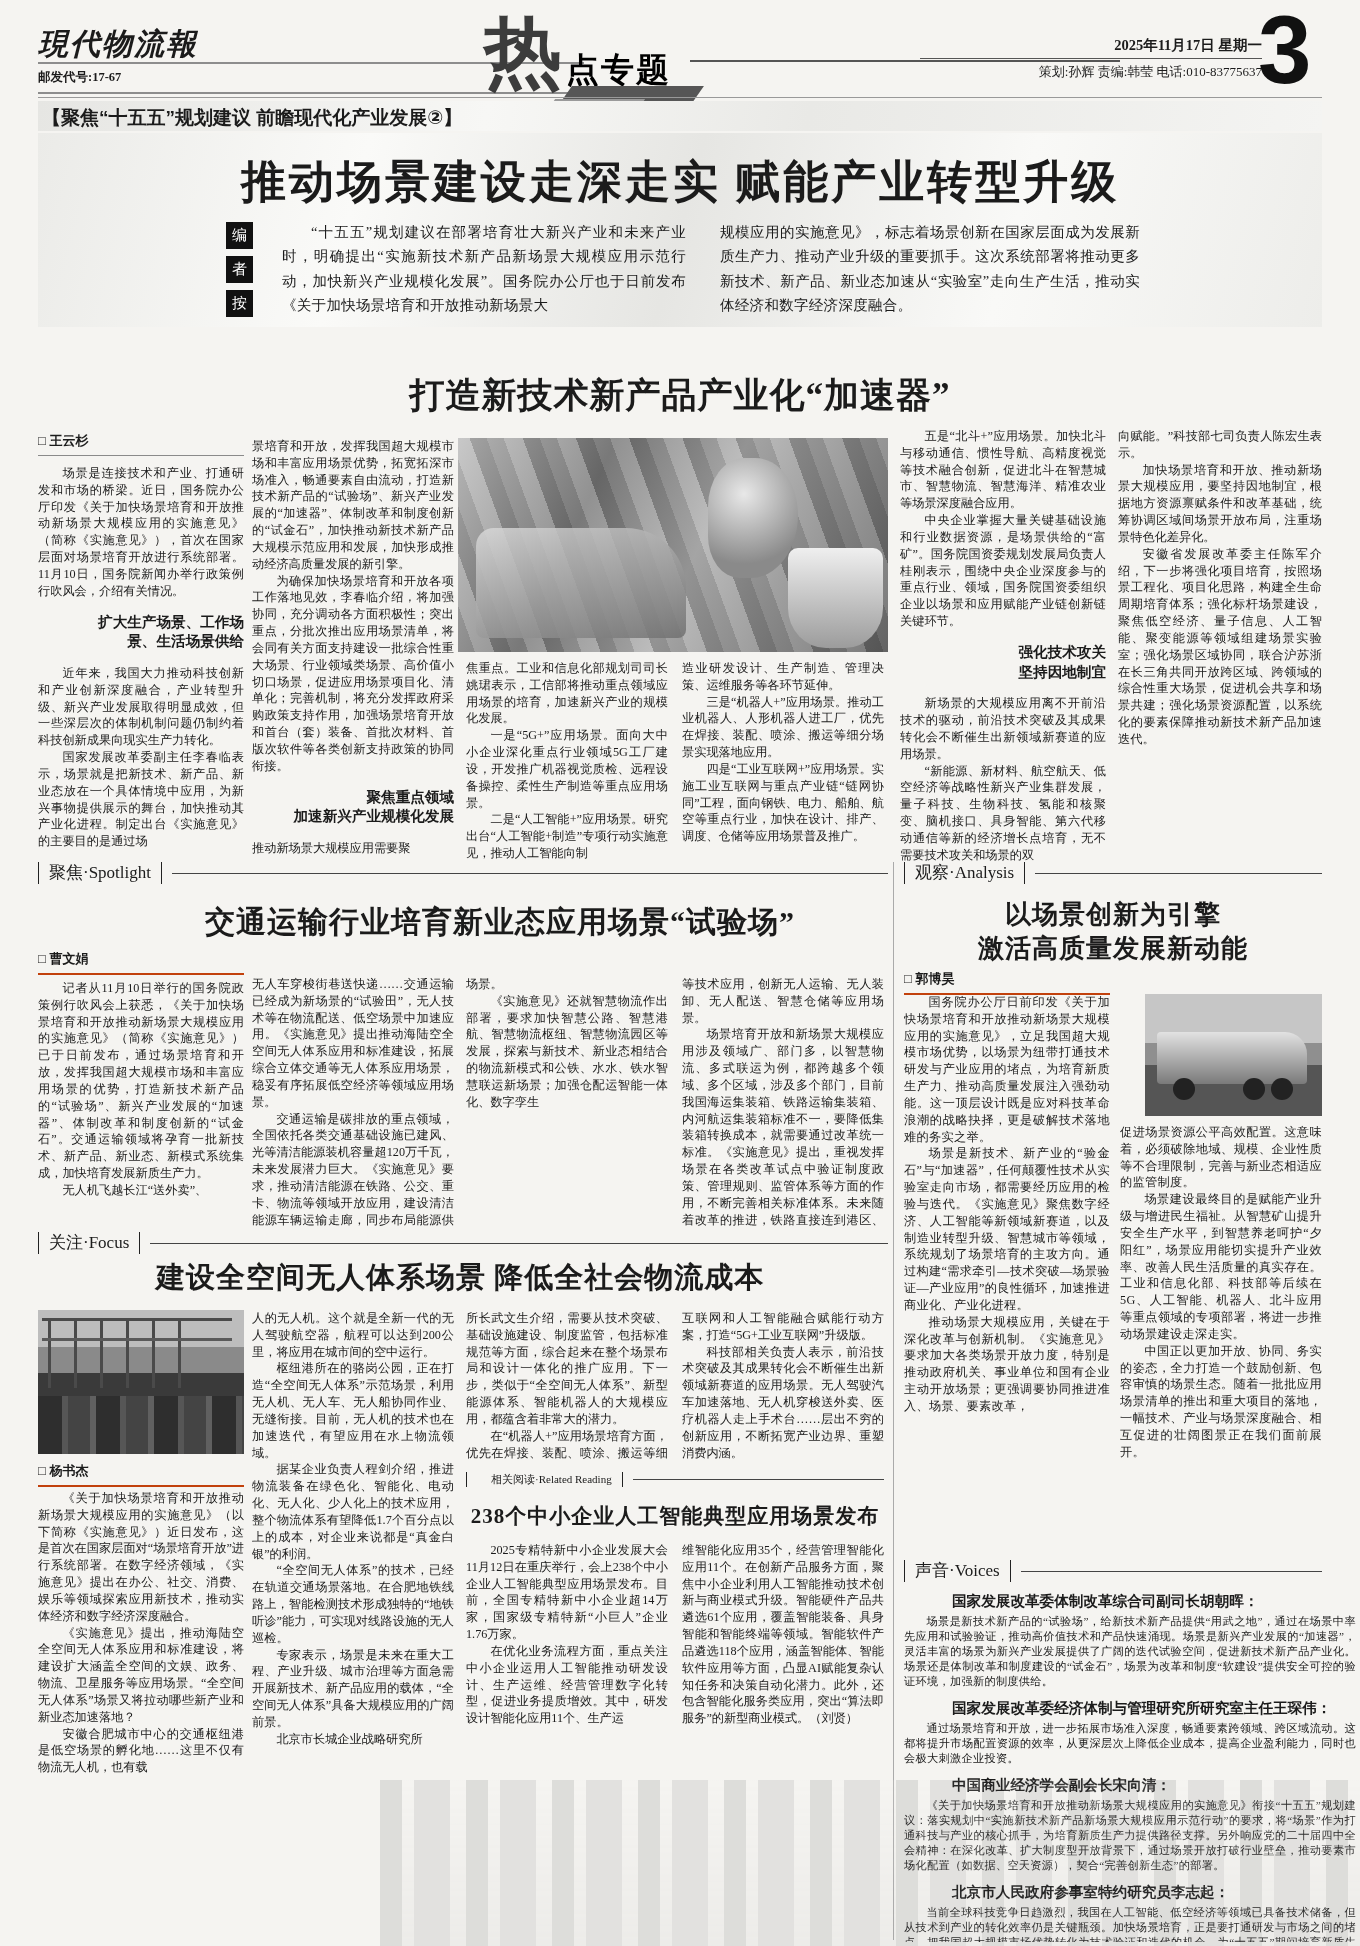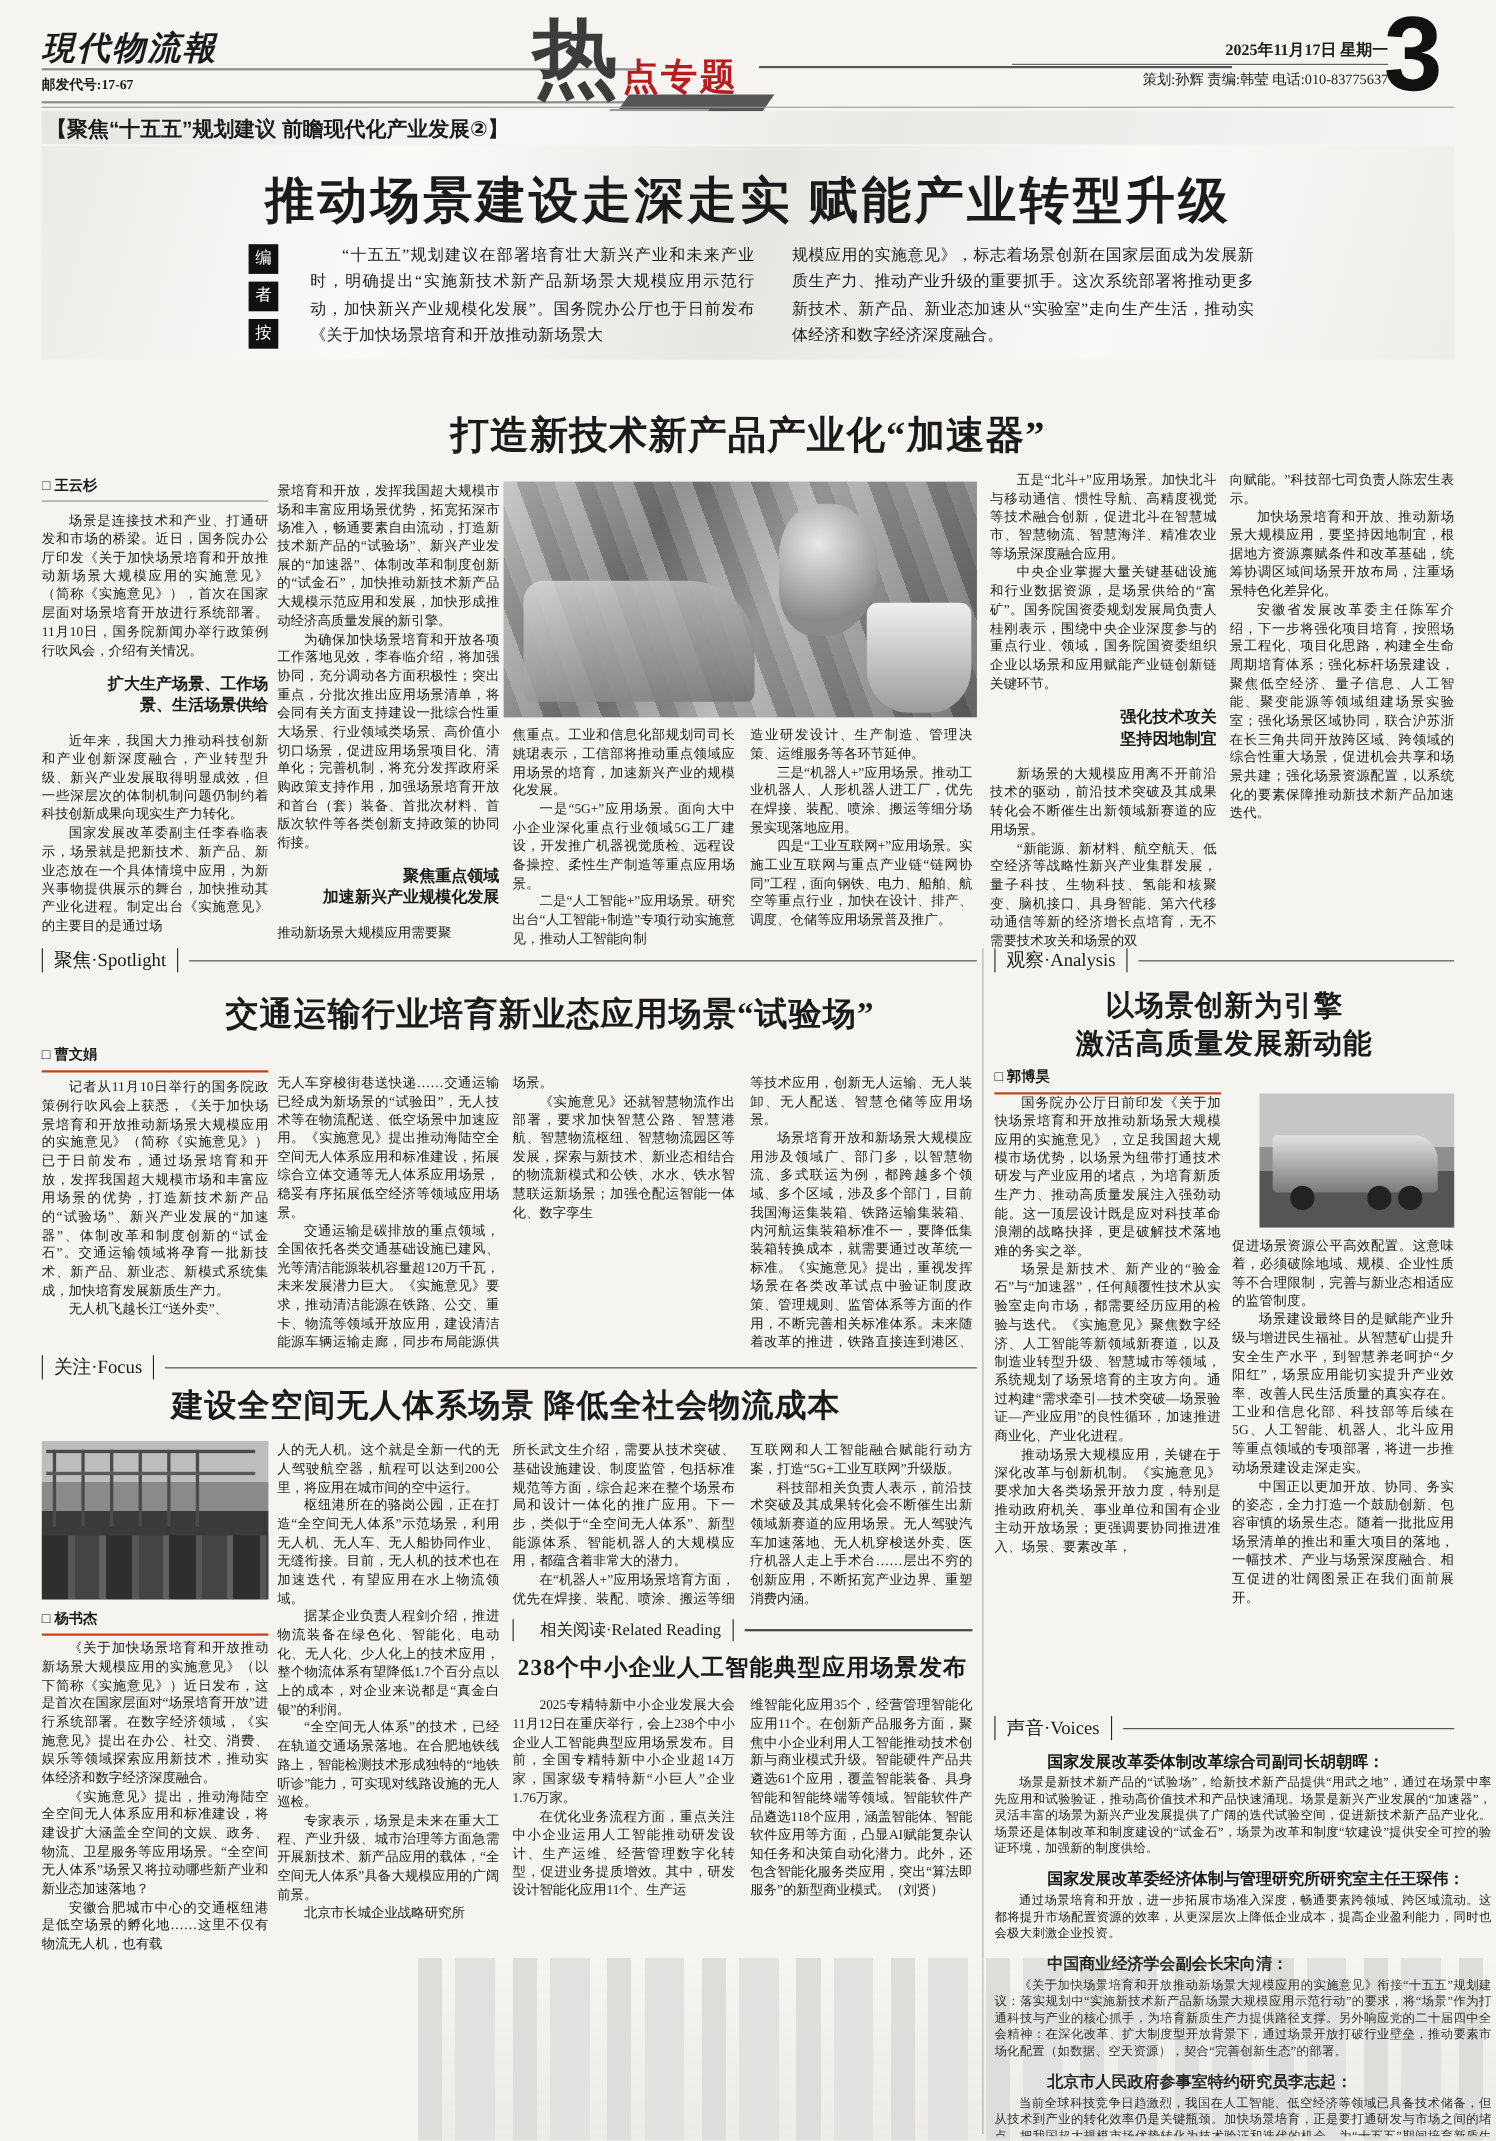--- a/index.html
+++ b/index.html
@@ -31,21 +31,21 @@
 </style>
 </head>
 <body>
 
 <div class="abs" style="left:38px;top:24px;font-size:30px;font-weight:bold;font-style:italic;letter-spacing:2px;">現代物流報</div>
 <div class="rule" style="left:38px;top:62px;width:546px;height:2px;background:#8d8d8d;"></div>
 <div class="abs" style="left:38px;top:69px;font-size:12.5px;font-weight:bold;">邮发代号:17-67</div>
 <div class="rule" style="left:38px;top:92px;width:546px;height:2px;background:#8d8d8d;"></div>
 
 <div class="abs" style="left:484px;top:14px;font-size:78px;line-height:1;font-weight:bold;color:#3c3c3c;">热</div>
-<div class="abs" style="left:566px;top:48px;font-size:33px;font-weight:bold;color:#b91c1c;letter-spacing:2px;">点专题</div>
+<div class="abs" style="left:566px;top:48px;font-size:33px;font-weight:bold;color:#000000;letter-spacing:2px;">点专题</div>
 <div class="rule" style="left:690px;top:60px;width:430px;height:1.6px;background:#555;"></div>
 <div class="abs" style="left:566px;top:86px;width:132px;height:17px;background:#565656;transform:skewX(-35deg);"></div>
 <div class="abs" style="left:552px;top:99px;width:90px;height:9px;background:#9a9a9a;transform:skewX(-35deg);"></div>
 
 <div class="abs" style="left:920px;top:36px;width:342px;text-align:right;font-size:14.5px;font-weight:bold;">2025年11月17日 星期一</div>
 <div class="rule" style="left:920px;top:58px;width:342px;height:1.4px;background:#555;"></div>
 <div class="abs" style="left:902px;top:63px;width:360px;text-align:right;font-size:13px;font-weight:normal;">策划:孙辉 责编:韩莹 电话:010-83775637</div>
 <div class="abs sans" style="left:1258px;top:2px;font-size:96px;line-height:1;font-weight:900;color:#111;">3</div>
 <div class="rule" style="left:38px;top:97px;width:1284px;height:1px;background:#999;"></div>
 
@@ -239,21 +239,21 @@
     </div>
 </div>
 <div class="col" style="left:682px;top:1310px;width:202px;height:150px;">
   <div class="cont">
       <p>互联网和人工智能融合赋能行动方案，打造“5G+工业互联网”升级版。</p>
       <p>科技部相关负责人表示，前沿技术突破及其成果转化会不断催生出新领域新赛道的应用场景。无人驾驶汽车加速落地、无人机穿梭送外卖、医疗机器人走上手术台……层出不穷的创新应用，不断拓宽产业边界、重塑消费内涵。</p>
     </div>
 </div>
 
 <div class="sec-row" style="left:466px;top:1472px;width:418px;">
-  <span class="sec-label" style="font-size:15px;padding-left:24px;">相关阅读·Related Reading</span>
+  <span class="sec-label" style="font-size:11px;padding-left:24px;">相关阅读·Related Reading</span>
   <span class="sec-rule"></span>
 </div>
 <div class="headline" style="left:466px;top:1502px;width:418px;font-size:21px;">238个中小企业人工智能典型应用场景发布</div>
 
 <div class="col" style="left:466px;top:1542px;width:202px;height:392px;">
   <div>
       <p>2025专精特新中小企业发展大会11月12日在重庆举行，会上238个中小企业人工智能典型应用场景发布。目前，全国专精特新中小企业超14万家，国家级专精特新“小巨人”企业1.76万家。</p>
       <p>在优化业务流程方面，重点关注中小企业运用人工智能推动研发设计、生产运维、经营管理数字化转型，促进业务提质增效。其中，研发设计智能化应用11个、生产运</p>
     </div>
 </div>

